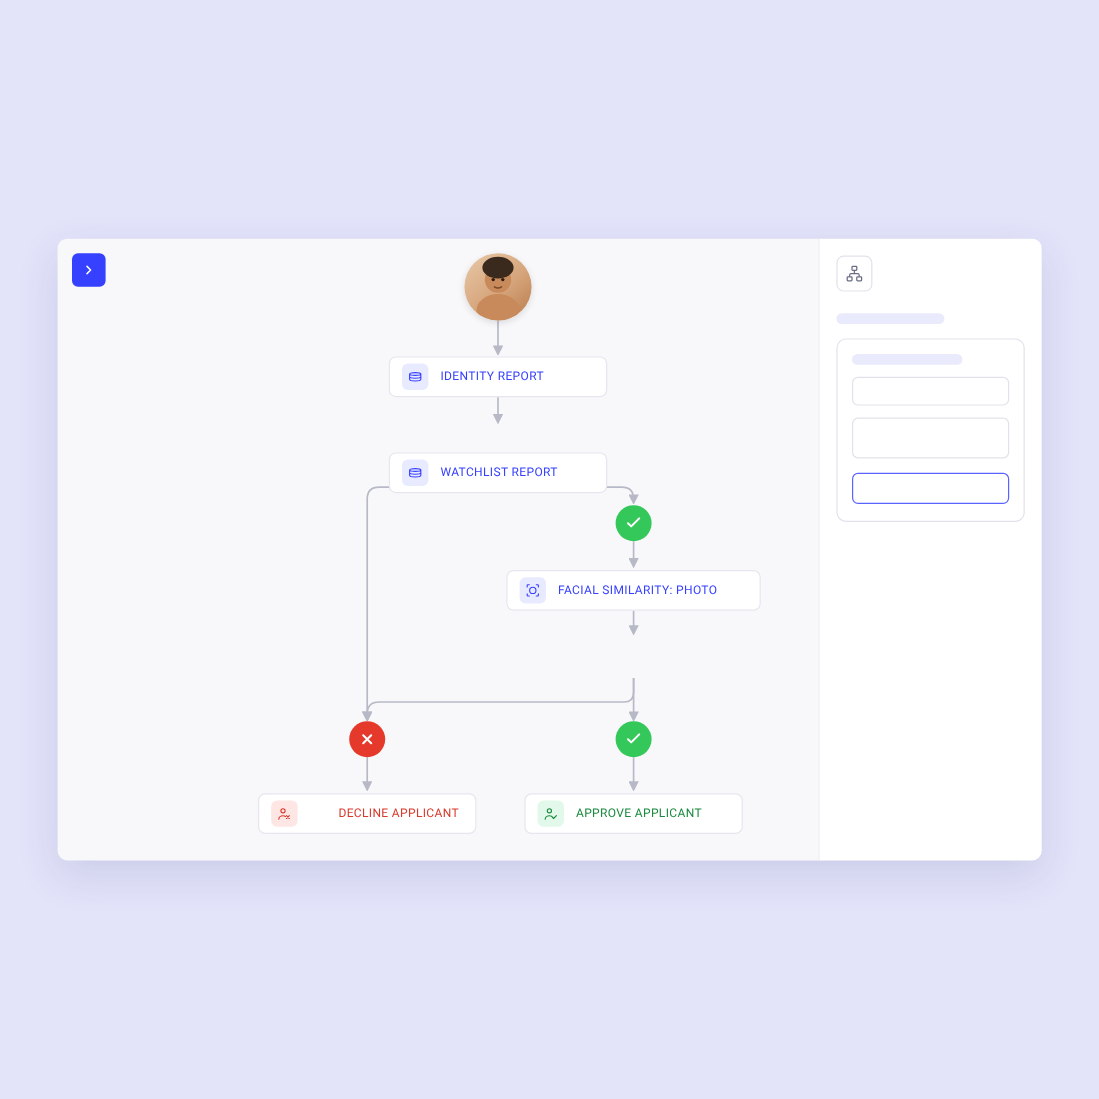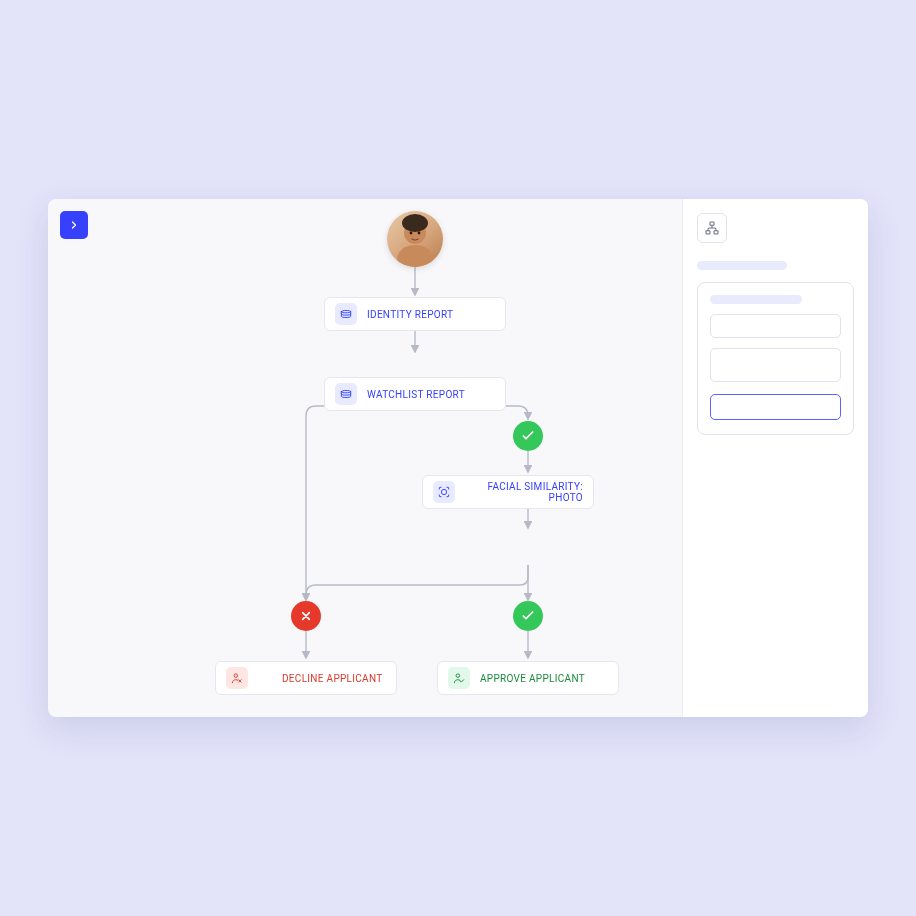--- a/index.html
+++ b/index.html
@@ -123,21 +123,21 @@
   }
   .step .icon-badge svg { width: 14px; height: 14px; }
   .step .label {
     font-size: 10px;
     font-weight: 400;
     letter-spacing: .3px;
     color: #3640ff;
     text-transform: uppercase;
     text-align: right;
   }
-  .step.wide { width: 172px; }
+  .step.wide { width: 212px; }
   .step.decline .icon-badge { background: #fde6e3; }
   .step.decline .label { color: #d83a2b; padding-left: 24px; }
   .step.approve .icon-badge { background: #e2f8ea; }
   .step.approve .label { color: #1a8a3e; }
 
   .circle {
     position: absolute;
     width: 30px; height: 30px;
     border-radius: 50%;
     display: flex; align-items: center; justify-content: center;

